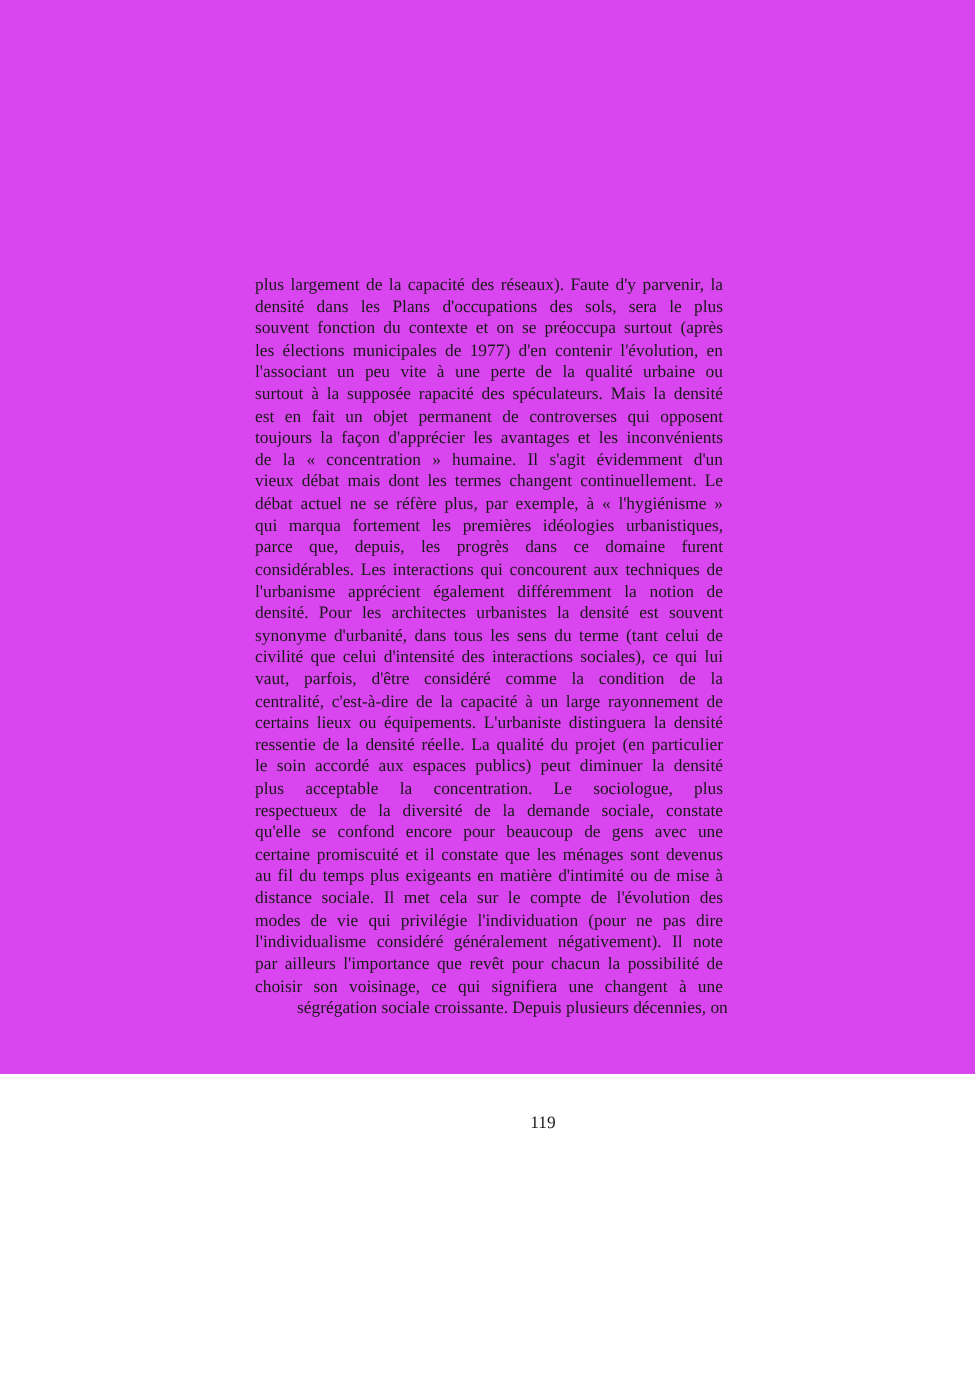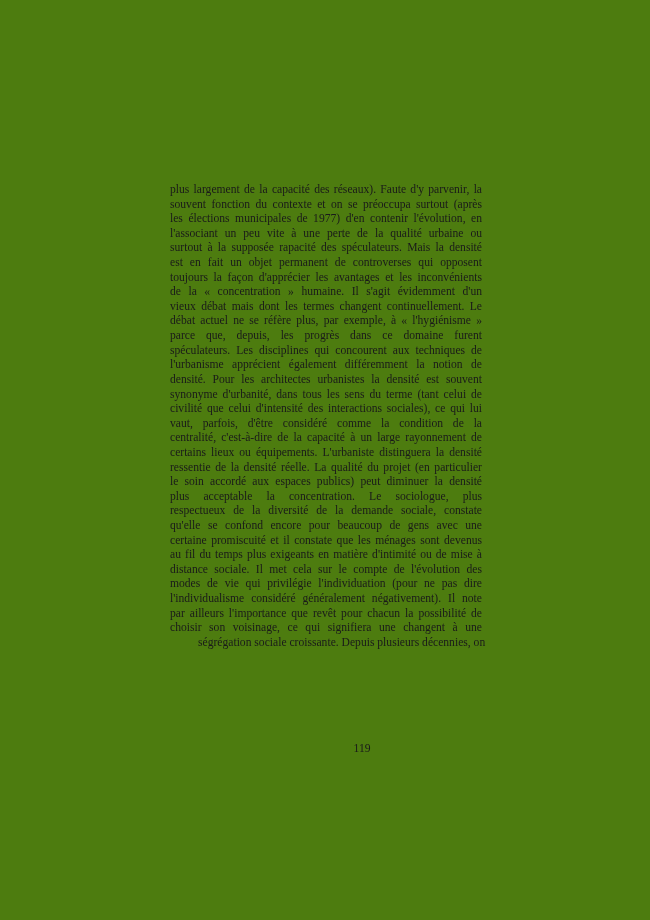--- a/index.html
+++ b/index.html
@@ -1,18 +1,18 @@
 <!DOCTYPE html>
 <html><head>
 <meta charset="utf-8">
 <style>
   html, body { margin: 0; padding: 0; background: #ffffff; }
   body { width: 650px; height: 920px; position: relative; overflow: hidden; }
   .page {
-    position: absolute; left: 0; top: 0; width: 650px; height: 920px; background: #4d7c0f;
+    position: absolute; left: 0; top: 0; width: 650px; height: 716px; background: #d946ef;
   }
   .text-block {
     position: absolute;
     left: 170px;
     top: 183px;
     width: 312px;
     font-family: "Liberation Serif", "DejaVu Serif", serif;
     font-size: 11.6px;
     line-height: 14.62px;
     color: #1a1a1a;
@@ -36,31 +36,33 @@
     color: #1a1a1a;
     padding-left: 37px;
   }
 </style>
 </head>
 <body>
 
 <div class="page">
   <div class="text-block">
     <span class="line">plus largement de la capacité des réseaux). Faute d'y parvenir, la</span>
+    <span class="line">densité dans les Plans d'occupations des sols, sera le plus</span>
     <span class="line">souvent fonction du contexte et on se préoccupa surtout (après</span>
     <span class="line">les élections municipales de 1977) d'en contenir l'évolution, en</span>
     <span class="line">l'associant un peu vite à une perte de la qualité urbaine ou</span>
     <span class="line">surtout à la supposée rapacité des spéculateurs. Mais la densité</span>
     <span class="line">est en fait un objet permanent de controverses qui opposent</span>
     <span class="line">toujours la façon d'apprécier les avantages et les inconvénients</span>
     <span class="line">de la « concentration » humaine. Il s'agit évidemment d'un</span>
     <span class="line">vieux débat mais dont les termes changent continuellement. Le</span>
     <span class="line">débat actuel ne se réfère plus, par exemple, à « l'hygiénisme »</span>
+    <span class="line">qui marqua fortement les premières idéologies urbanistiques,</span>
     <span class="line">parce que, depuis, les progrès dans ce domaine furent</span>
-    <span class="line">spéculateurs. Les disciplines qui concourent aux techniques de</span>
+    <span class="line">considérables. Les interactions qui concourent aux techniques de</span>
     <span class="line">l'urbanisme apprécient également différemment la notion de</span>
     <span class="line">densité. Pour les architectes urbanistes la densité est souvent</span>
     <span class="line">synonyme d'urbanité, dans tous les sens du terme (tant celui de</span>
     <span class="line">civilité que celui d'intensité des interactions sociales), ce qui lui</span>
     <span class="line">vaut, parfois, d'être considéré comme la condition de la</span>
     <span class="line">centralité, c'est-à-dire de la capacité à un large rayonnement de</span>
     <span class="line">certains lieux ou équipements. L'urbaniste distinguera la densité</span>
     <span class="line">ressentie de la densité réelle. La qualité du projet (en particulier</span>
     <span class="line">le soin accordé aux espaces publics) peut diminuer la densité</span>
     <span class="line">plus acceptable la concentration. Le sociologue, plus</span>

